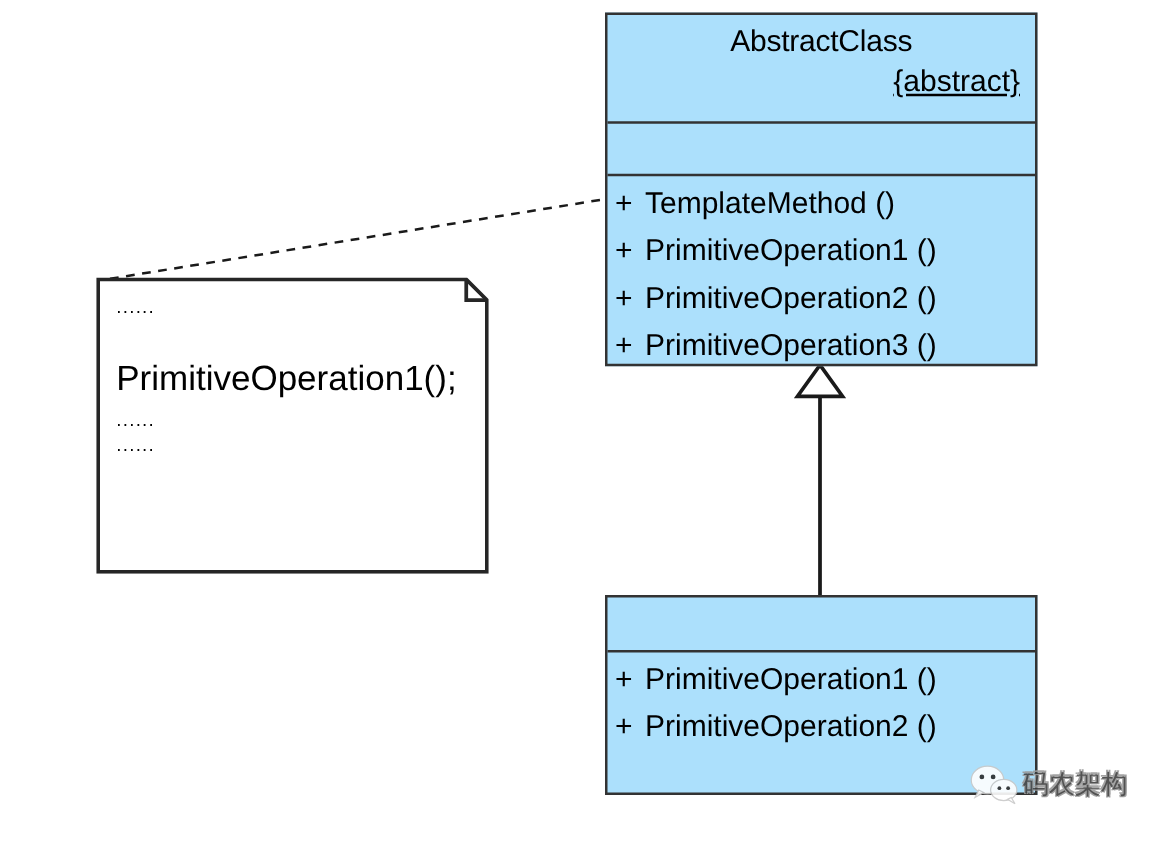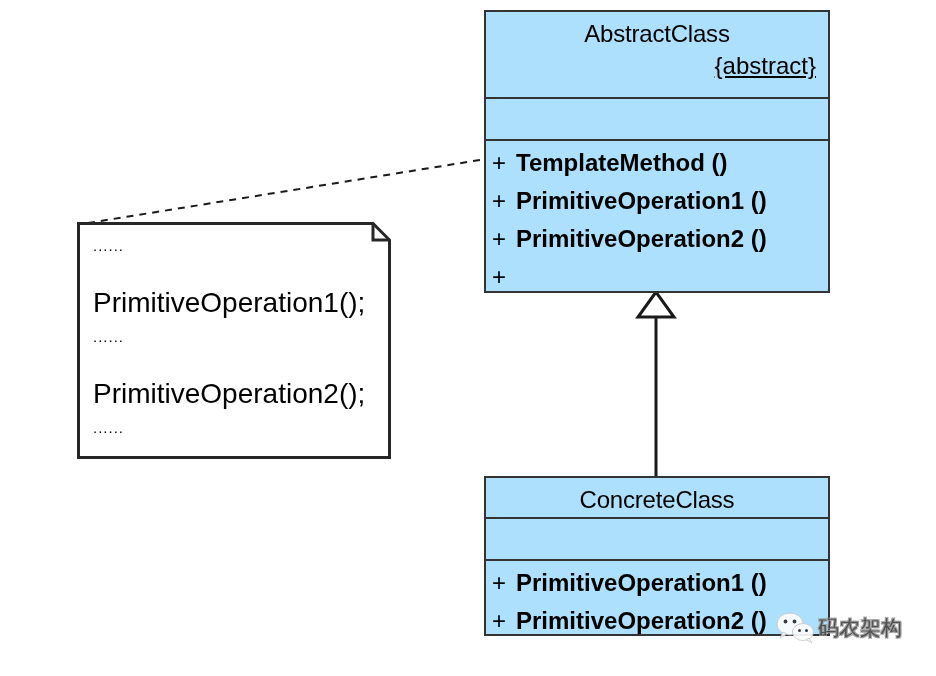--- a/index.html
+++ b/index.html
@@ -65,21 +65,20 @@
     white-space: nowrap;
   }
   .op-vis {
     width: 30px;
     padding-left: 6px;
     box-sizing: border-box;
     flex: 0 0 auto;
   }
   .op-name {
     flex: 0 0 auto;
-    font-weight: bold;
   }
 
   
   #note-box {
     position: absolute;
     left: 77px;
     top: 222px;
     width: 314px;
     height: 237px;
   }
@@ -177,29 +176,27 @@
       <div class="op-row">
         <span class="op-vis">+</span>
         <span class="op-name">PrimitiveOperation1 ()</span>
       </div>
       <div class="op-row">
         <span class="op-vis">+</span>
         <span class="op-name">PrimitiveOperation2 ()</span>
       </div>
       <div class="op-row">
         <span class="op-vis">+</span>
+        <span class="op-name">PrimitiveOperation3 ()</span>
       </div>
     </div>
   </div>
 
   <div class="uml-class" id="concrete-class" style="left:484px; top:476px; width:346px; height:160px;">
 
-    <div class="uml-section" style="height:39px;">
-      <div class="class-title">ConcreteClass</div>
-    </div>
 
     <div class="uml-section attrs-empty" style="height:42px;"></div>
 
     <div class="uml-section ops-list" style="height:75px;">
       <div class="op-row">
         <span class="op-vis">+</span>
         <span class="op-name">PrimitiveOperation1 ()</span>
       </div>
       <div class="op-row">
         <span class="op-vis">+</span>
@@ -211,21 +208,20 @@
   <div id="note-box">
     <svg id="note-shape" viewBox="0 0 314 237" width="314" height="237" xmlns="http://www.w3.org/2000/svg" preserveAspectRatio="none">
       <path d="M1.5,1.5 L296,1.5 L312.5,18 L312.5,235.5 L1.5,235.5 Z" fill="#ffffff" stroke="#262626" stroke-width="3"></path>
       <path d="M296,1.5 L296,18 L312.5,18" fill="none" stroke="#262626" stroke-width="3"></path>
     </svg>
 
     <div id="note-text">
       <div class="note-dots">......</div>
       <div class="note-call">PrimitiveOperation1();</div>
       <div class="note-dots">......</div>
-      <div class="note-call">PrimitiveOperation2();</div>
       <div class="note-dots">......</div>
     </div>
   </div>
 
   <div id="watermark">
     <div id="wm-logo">
       <svg viewBox="0 0 40 34" width="40" height="34" xmlns="http://www.w3.org/2000/svg">
 
         <ellipse cx="14" cy="13" rx="13" ry="11" fill="#ffffff" stroke="#c9c9c9" stroke-width="1"></ellipse>
         <path d="M7,21 L4,27 L11,23 Z" fill="#ffffff" stroke="#c9c9c9" stroke-width="1"></path>

